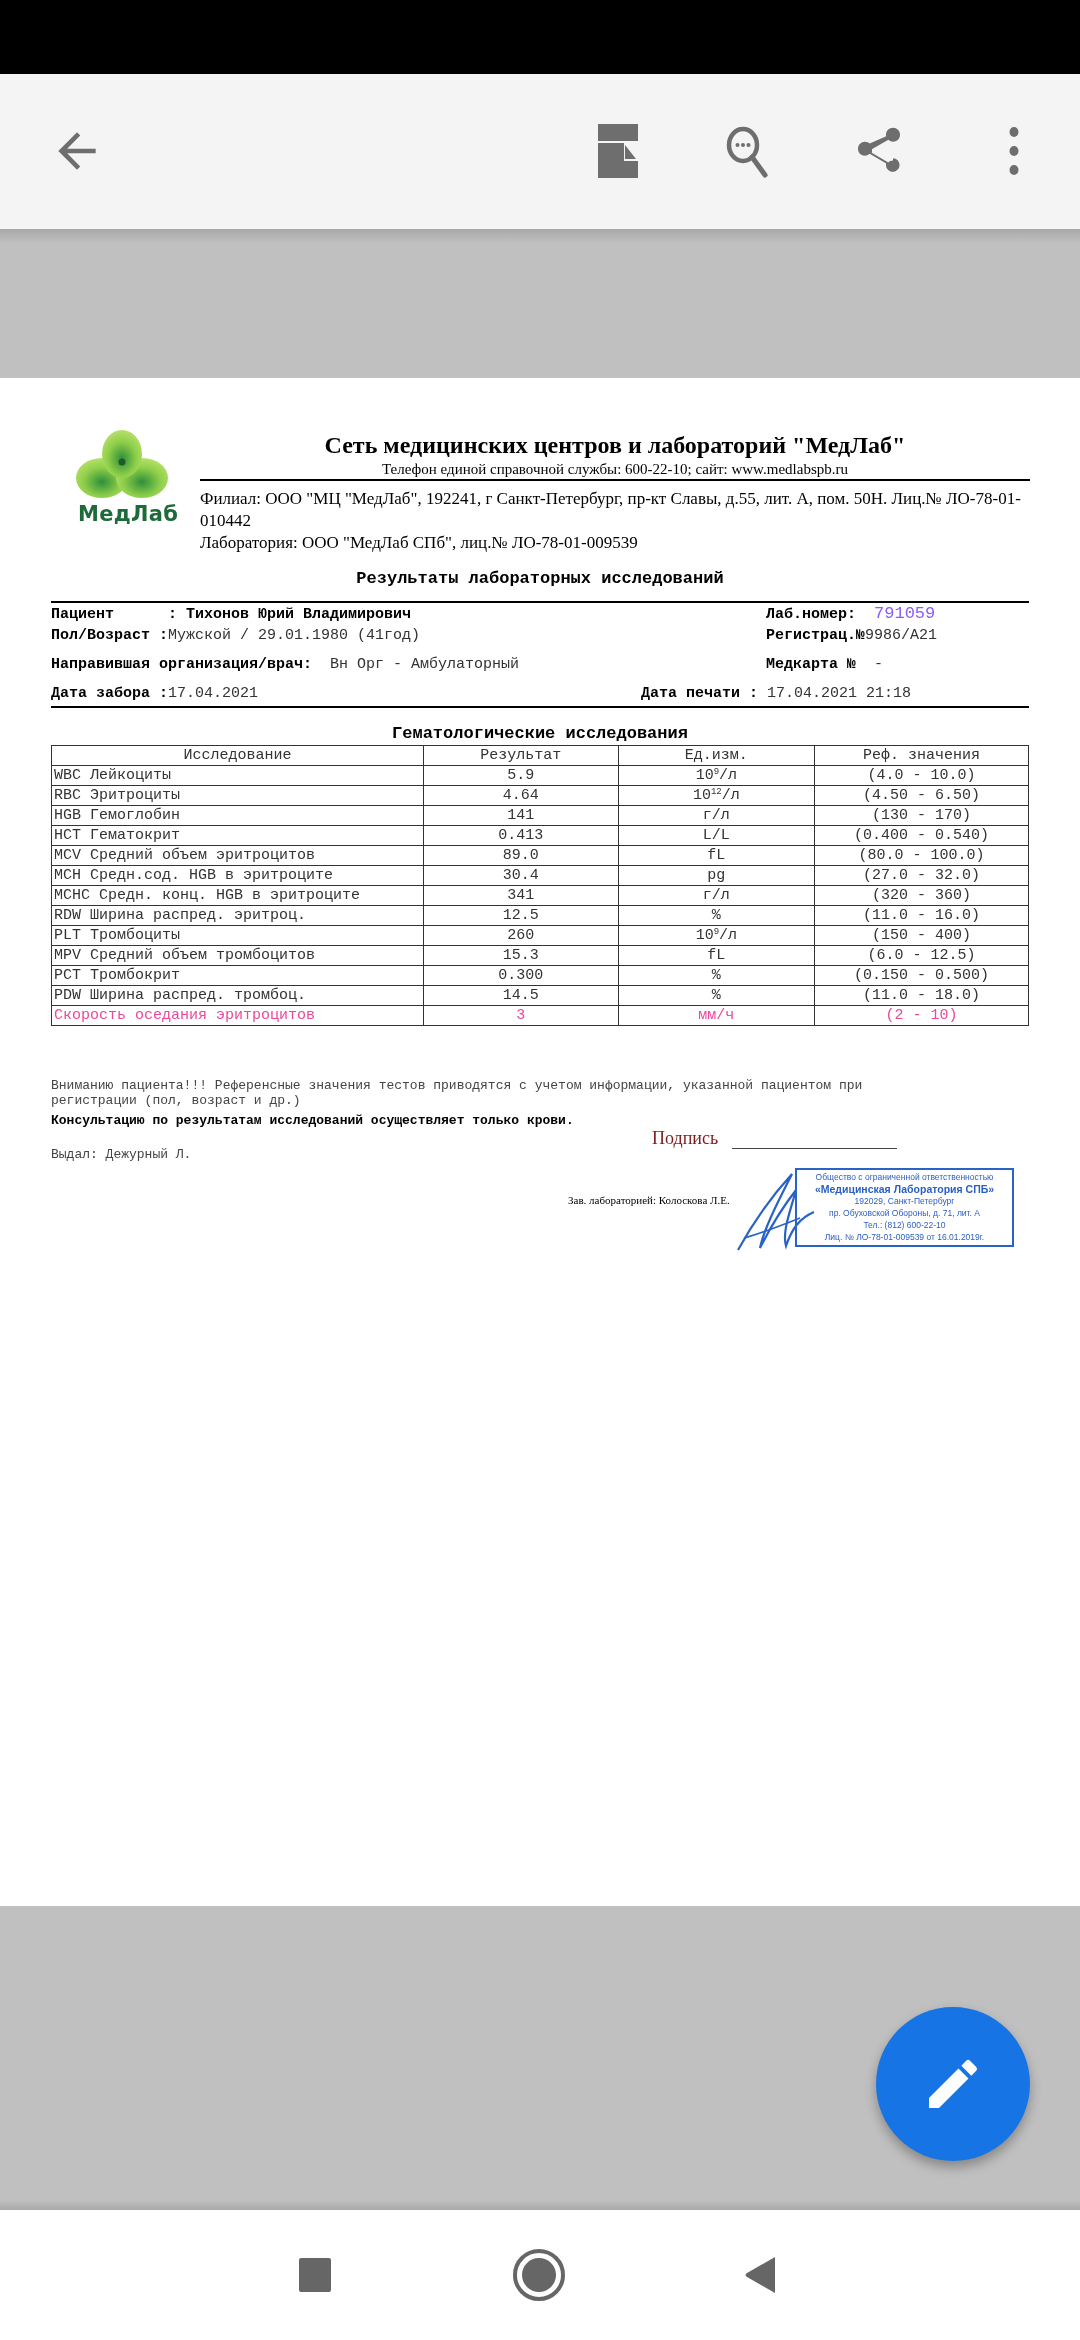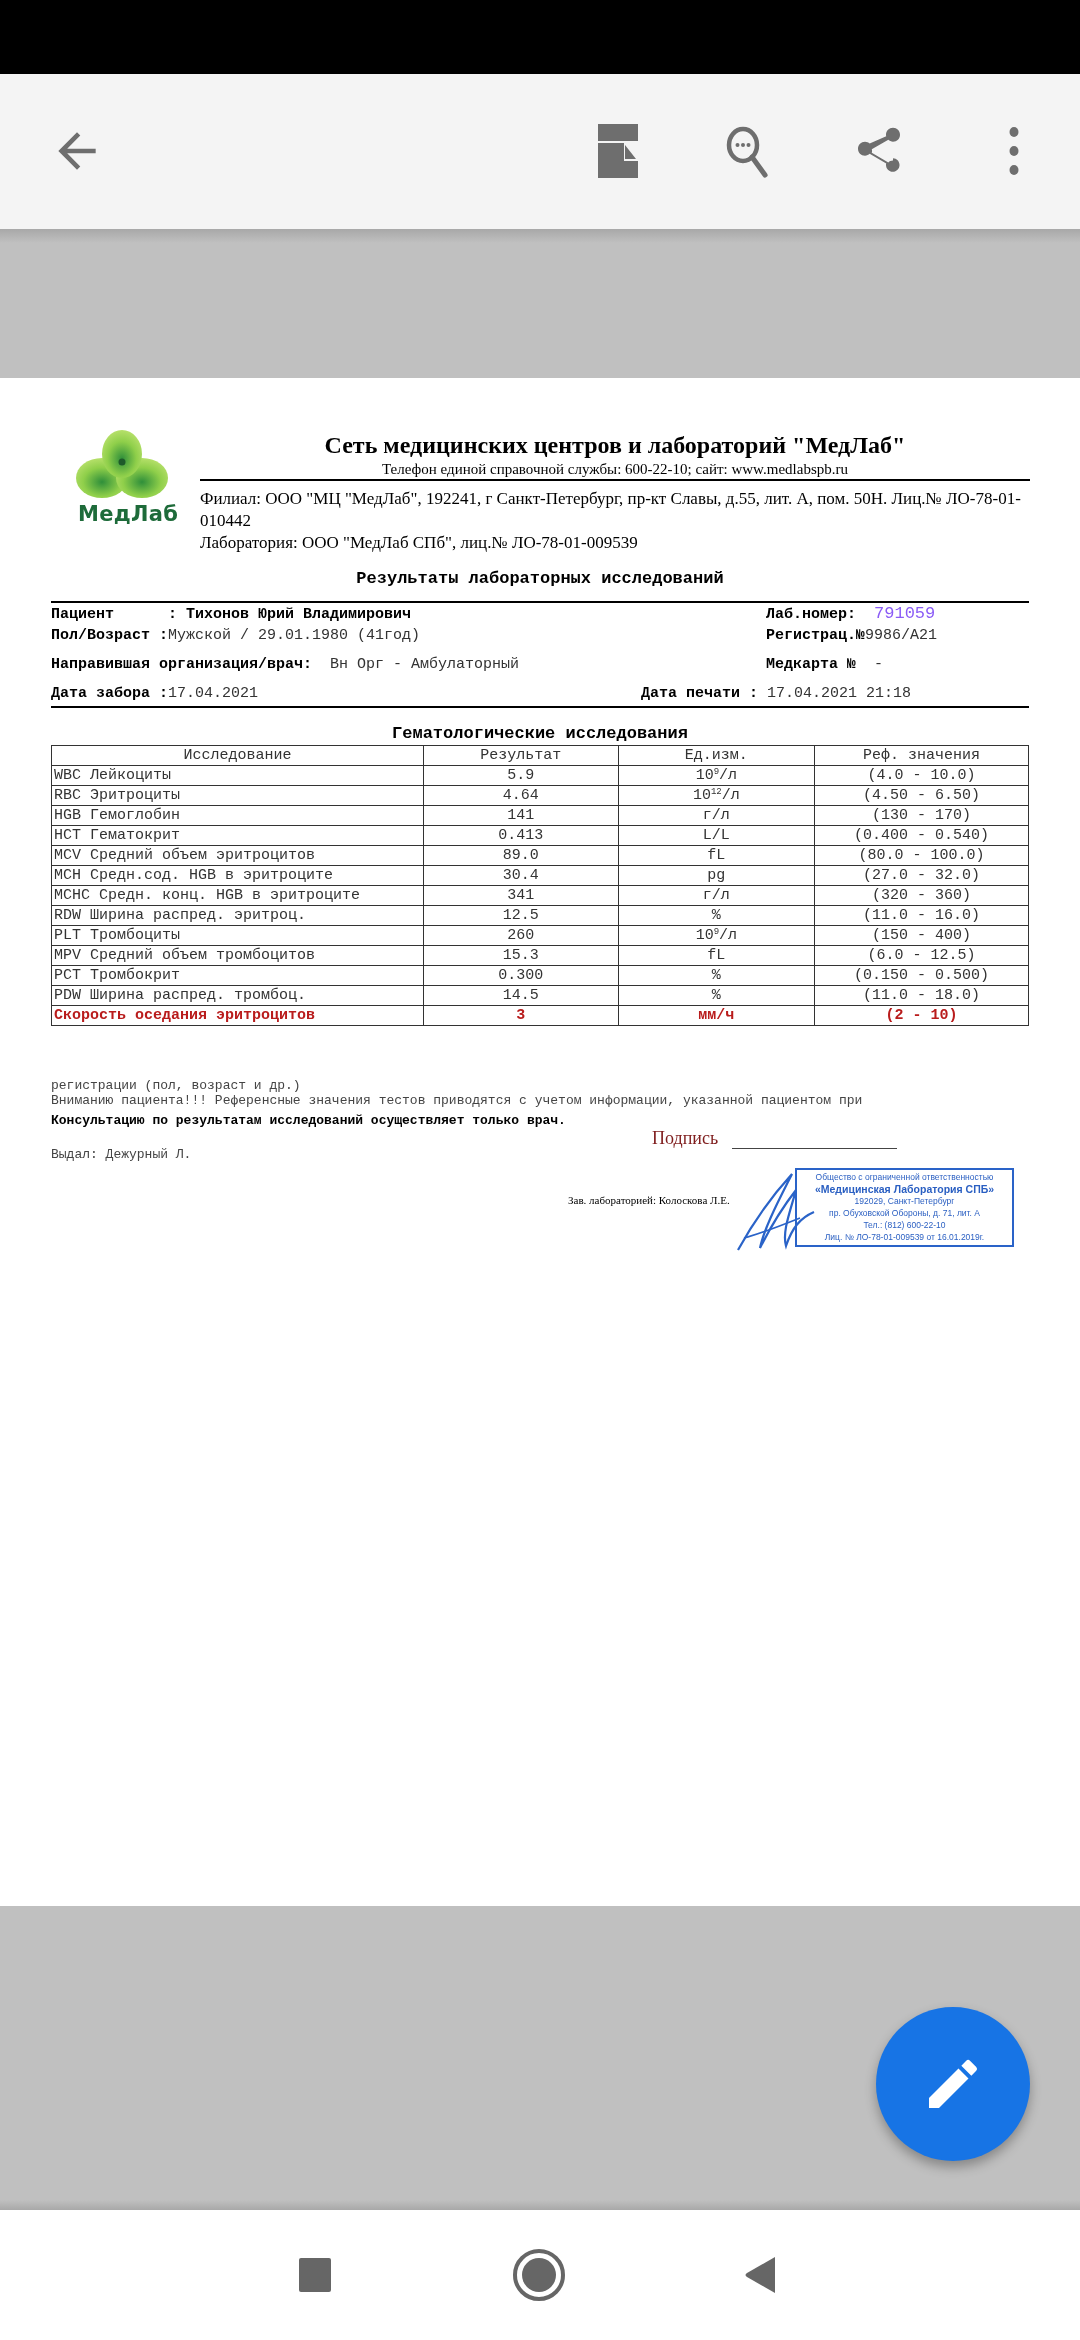--- a/index.html
+++ b/index.html
@@ -35,21 +35,21 @@
   .info .val { color: #333; font-weight: normal; }
   .info .big { font-size: 17px; color: #8b5cf6; }
 
   .section-title { position: absolute; left: 51px; top: 481px; width: 978px; text-align: center; font-size: 17px; font-weight: bold; color: #000; }
 
   table.results { position: absolute; left: 51px; top: 502px; width: 978px; border-collapse: collapse; padding-left: 12px; }
   table.results td, table.results th { border: 1.5px solid #333; height: 20px; padding: 0 2px; font-family: "Liberation Mono", monospace; font-size: 15px; font-weight: normal; color: #333; line-height: 18px; white-space: nowrap; overflow: hidden; }
   table.results th { text-align: center; }
   table.results td.c { text-align: center; }
   table.results td.group { font-family: "Liberation Serif", serif; font-weight: bold; font-size: 17px; color: #000; }
-  table.results tr.bold td { font-weight: bold; color: #b91c1c; }
+  table.results tr.bold td { font-weight: normal; color: #ec4899; }
   sup { font-size: 9px; vertical-align: top; line-height: 10px; }
 
   .note { position: absolute; left: 51px; font-family: "Liberation Mono", monospace; font-size: 13px; color: #444; line-height: 15px; }
   .note.bold { font-weight: bold; color: #000; }
   .sign { position: absolute; left: 652px; top: 750px; font-family: Liberation Serif, serif; font-size: 18px; color: #7f1d1d; }
   .sign-line { display: inline-block; width: 165px; border-bottom: 1px solid #444; margin-left: 14px; vertical-align: bottom; height: 12px; }
 
   .head-lab { position: absolute; left: 568px; top: 816px; font-size: 11px; color: #000; }
   .stamp { position: absolute; left: 795px; top: 790px; width: 219px; height: 79px; border: 2.5px solid #2a63c8; color: #2a5fc2; text-align: center; font-family: "Liberation Sans", sans-serif; font-size: 8.5px; line-height: 12px; padding-top: 1px; }
   .stamp .s-name { font-weight: bold; font-size: 10.5px; }
@@ -237,24 +237,24 @@
           <tr class="bold">
             <td>Скорость оседания эритроцитов</td>
             <td class="c">3</td>
             <td class="c">мм/ч</td>
             <td class="c">(2 - 10)</td>
           </tr>
         </tbody>
     </table>
 
     <div class="note" style="top: 700px;" id="notice">
+      <div>Вниманию пациента!!! Референсные значения тестов приводятся с учетом информации, указанной пациентом при</div>
       <div>регистрации (пол, возраст и др.)</div>
-      <div>Вниманию пациента!!! Референсные значения тестов приводятся с учетом информации, указанной пациентом при</div>
     </div>
-    <div class="note bold" style="top:735px;">Консультацию по результатам исследований осуществляет только врач.</div>
+    <div class="note bold" style="top:735px;">Консультацию по результатам исследований осуществляет только крови.</div>
     <div class="sign"><span>Подпись</span><span class="sign-line"></span></div>
     <div class="note" style="top:769px;">Выдал: Дежурный Л.</div>
 
     <div class="head-lab serif">Зав. лабораторией: Колоскова Л.Е.</div>
     <svg class="signature" viewBox="0 0 90 90">
       <path d="M8 82 C20 60, 40 30, 62 6 C50 30, 34 60, 30 80 C40 60, 52 40, 66 22 C60 44, 52 64, 56 78 C62 60, 70 50, 84 44" fill="none" stroke="#2a63c8" stroke-width="2.2"></path>
       <path d="M14 70 C30 66, 50 58, 70 50" fill="none" stroke="#2a63c8" stroke-width="1.6"></path>
     </svg>
     <div class="stamp">
       <div>Общество с ограниченной ответственностью</div>

